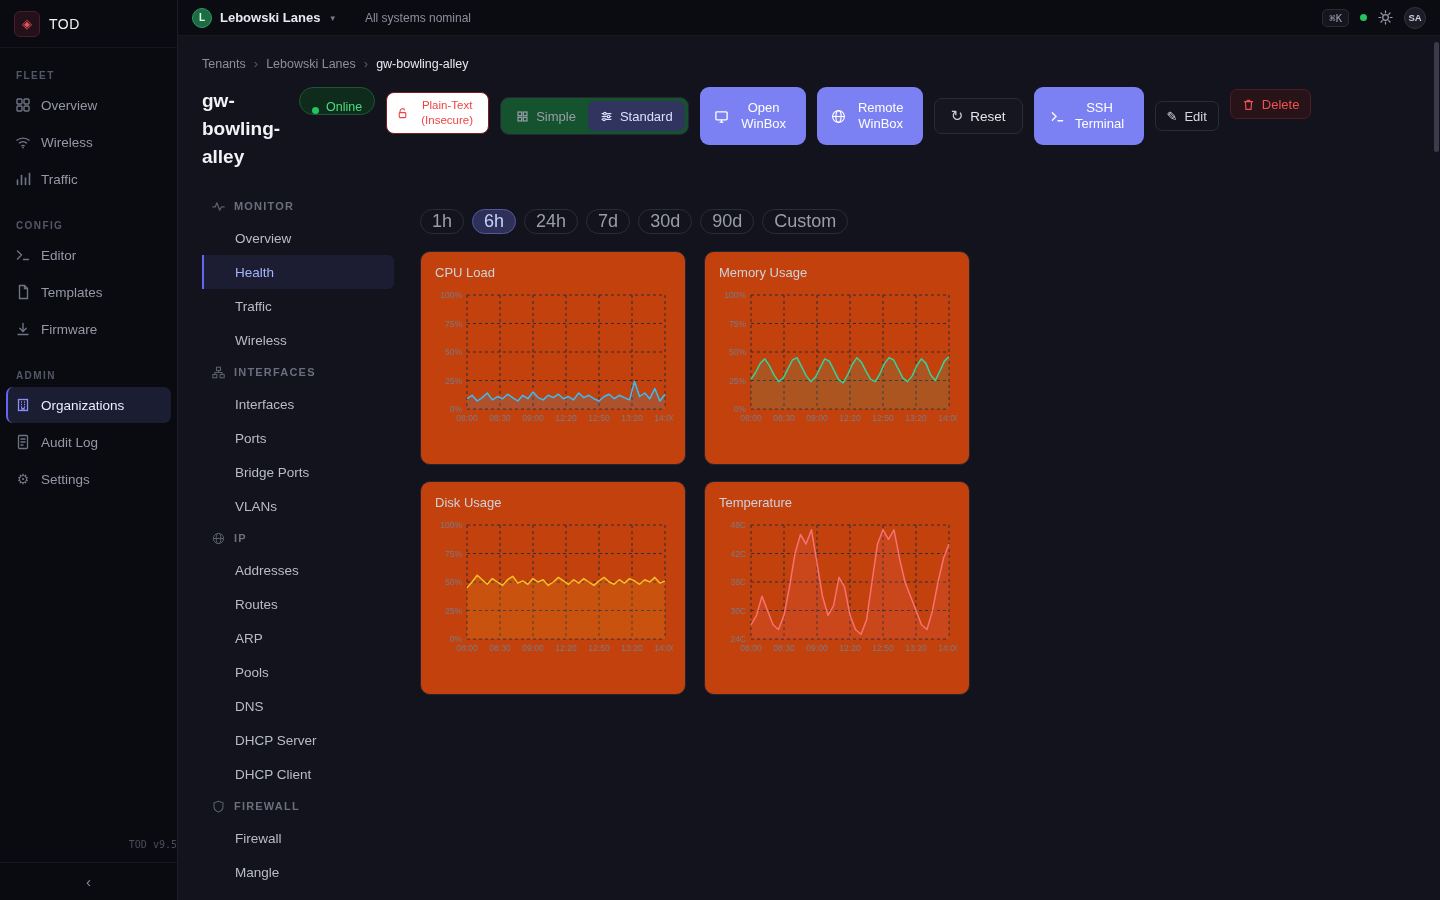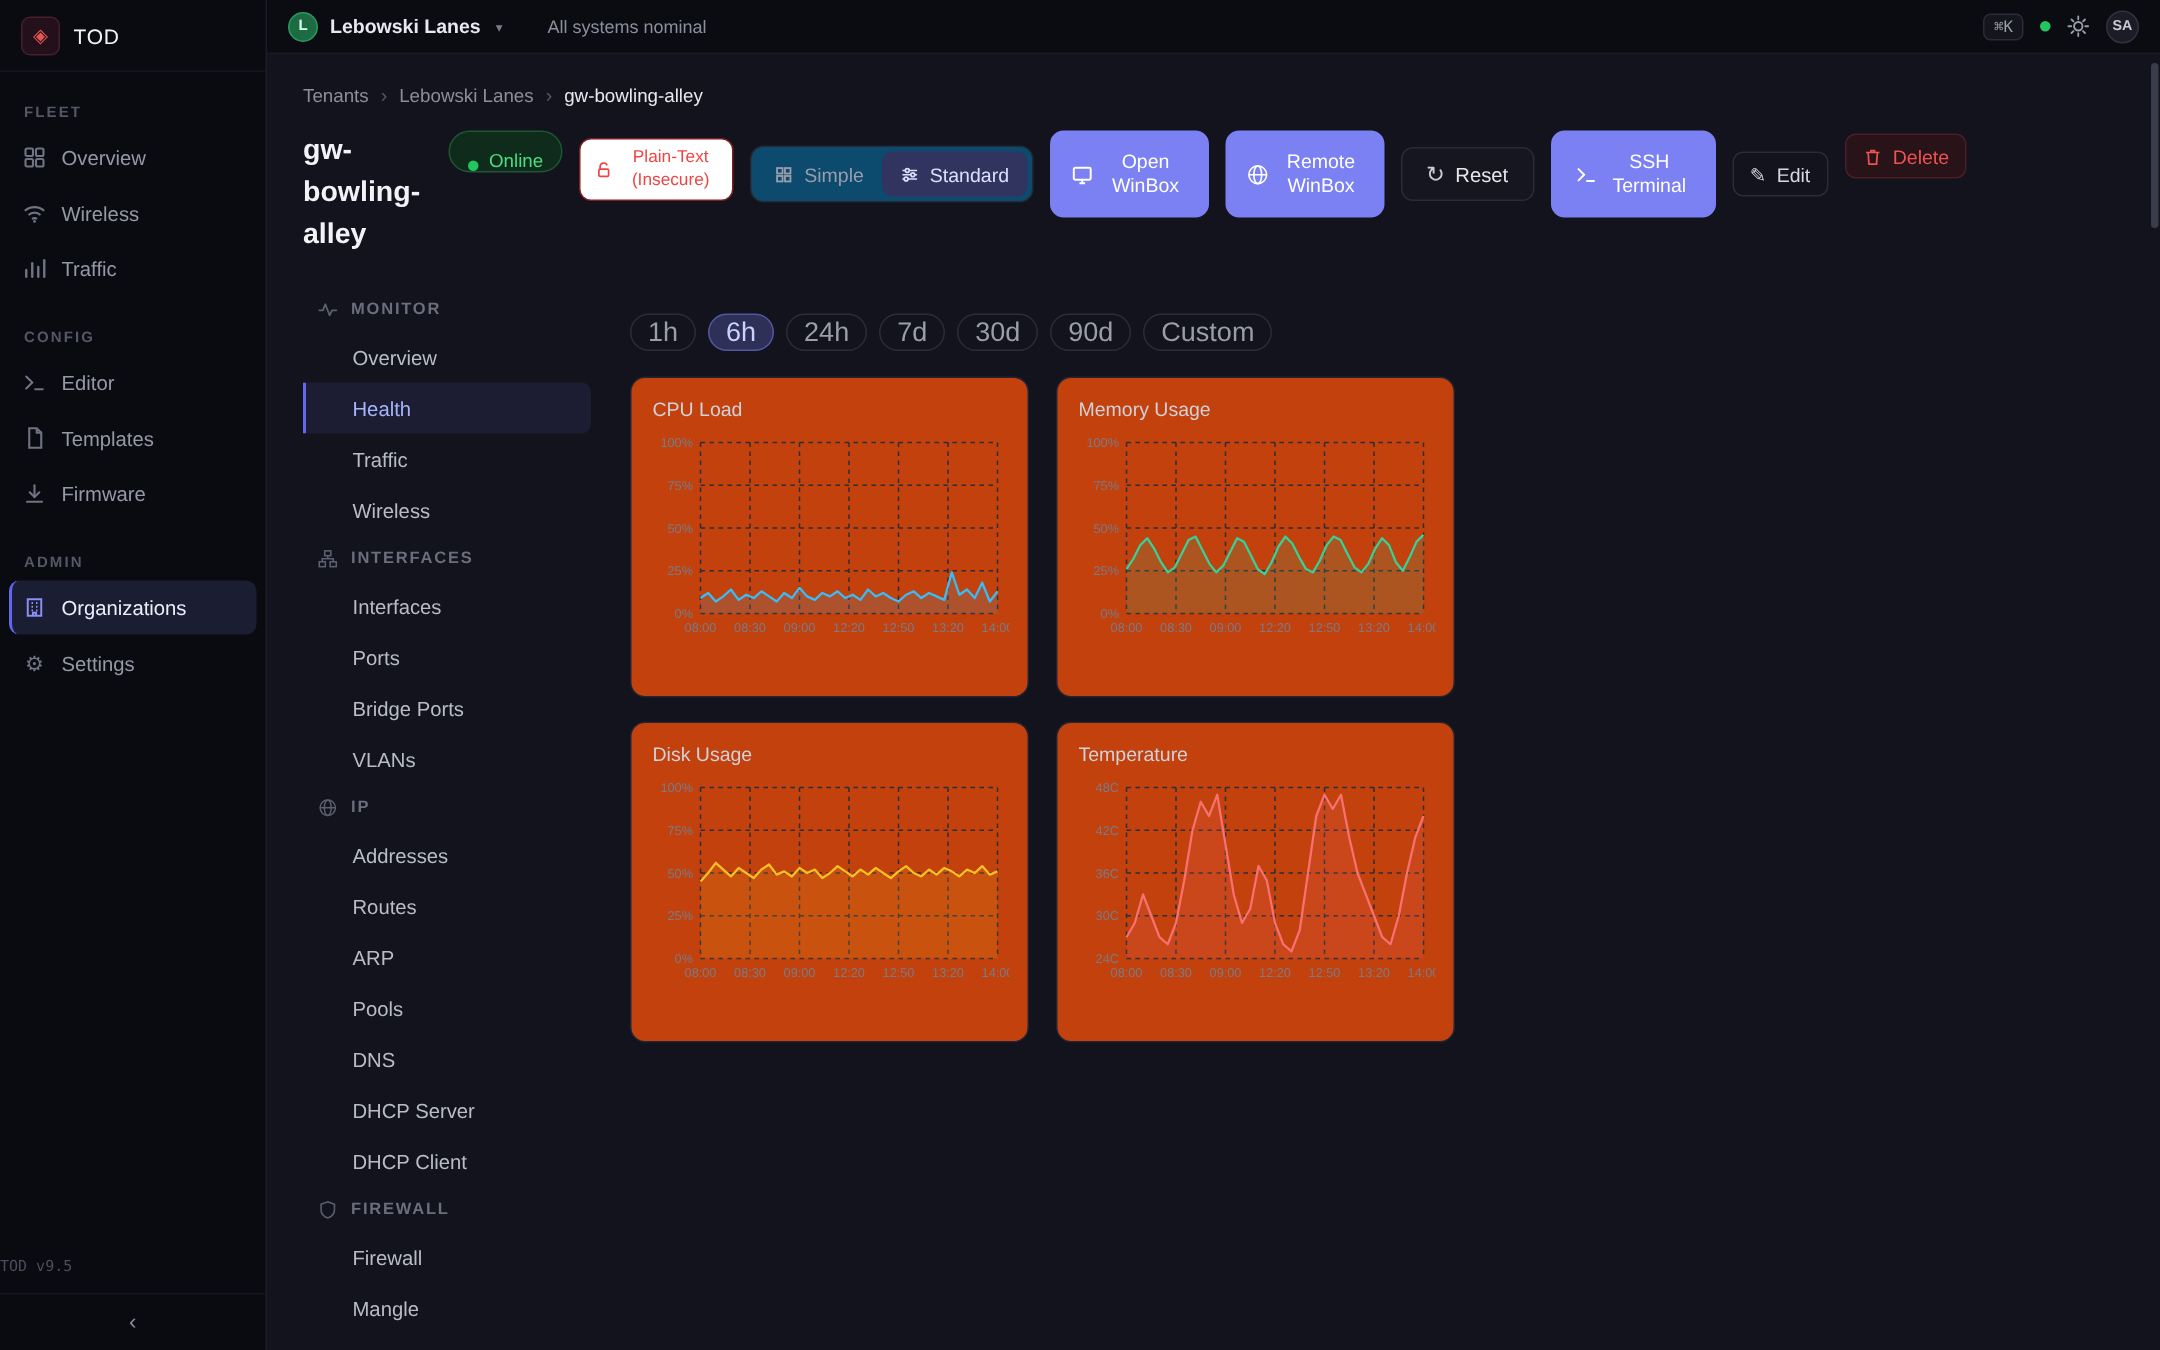--- a/index.html
+++ b/index.html
@@ -15,21 +15,21 @@
     display:flex;align-items:center;justify-content:center;color:#e25555;font-size:13px}
   .logo-text{font-weight:400;font-size:14px;letter-spacing:.5px;color:#f2f3f7}
   .side-section{margin-top:14px}
   .side-label{font-size:10px;letter-spacing:1.4px;color:#545866;padding:8px 16px 5px;font-weight:700}
   .side-item{display:flex;align-items:center;gap:10px;height:36px;margin:1px 6px;padding:0 9px;
     border-radius:7px;color:#9598a6;font-size:13.5px;cursor:pointer}
   .side-item .ic{width:16px;height:16px;color:#6f7383;display:flex;align-items:center;justify-content:center;font-size:14px}
   .side-item.active{background:#1b1d33;color:#eceefb;border-left:2px solid #6366f1;padding-left:7px}
   .side-item.active .ic{color:#8b90f5}
   .side-foot{margin-top:auto}
-  .version{font-family:"DejaVu Sans Mono",monospace;font-size:10px;color:#4a4e5c;text-align:left;padding-bottom:12px}
+  .version{font-family:"DejaVu Sans Mono",monospace;font-size:10px;color:#4a4e5c;text-align:right;padding-bottom:12px}
   .collapse{height:38px;border-top:1px solid #15161f;display:flex;align-items:center;justify-content:center;
     color:#8b8e9c;font-size:15px;cursor:pointer}
 
   
   .rightcol{flex:1;display:flex;flex-direction:column;position:relative}
   .topbar{height:36px;background:#0b0c12;border-bottom:1px solid #191a24;display:flex;align-items:center;padding:0 14px;gap:8px}
   .t-avatar{width:20px;height:20px;border-radius:50%;background:#1d6b43;border:1px solid #2c9960;color:#d7ffe9;
     font-size:10px;font-weight:700;display:flex;align-items:center;justify-content:center}
   .t-name{font-size:13px;font-weight:600;color:#e8e9f0}
   .t-chev{font-size:9px;color:#7a7e8c;margin-left:2px}
@@ -50,21 +50,21 @@
 
   
   .dev-header{display:flex;align-items:flex-start;gap:11px;margin-top:16px;height:88px}
   .dev-title{width:86px;font-size:19px;font-weight:700;line-height:28px;color:#f2f3f7;word-break:break-word}
   .badge-online{display:flex;align-items:flex-end;gap:7px;height:28px;padding:0 12px;
     border-radius:999px;background:#0f2b1b;border:1px solid #1d5632;color:#4ade80;font-size:12.5px}
   .badge-online .dot{width:7px;height:7px;border-radius:50%;background:#22c55e}
   .badge-insecure{display:flex;align-items:center;gap:6px;padding:5px 9px;margin-top:5px;border-radius:8px;
     background:#ffffff;border:1px solid #7f1d1d;color:#ef4444;font-size:11.5px;line-height:15px}
   .badge-insecure .txt{width:64px;text-align:center}
-  .seg{display:flex;background:#0c4a6e;border:1px solid #262734;border-radius:9px;padding:3px;margin-top:10px;height:38px}
+  .seg{display:flex;background:#14532d;border:1px solid #262734;border-radius:9px;padding:3px;margin-top:10px;height:38px}
   .seg-opt{display:flex;align-items:center;gap:7px;padding:0 12px;border-radius:7px;font-size:13px;color:#9a9daa;cursor:pointer}
   .seg-opt.selected{background:#31345e;color:#dbe0ff}
   .btn{display:flex;align-items:center;justify-content:center;gap:7px;cursor:pointer;border:none;
     font-family:"Liberation Sans",sans-serif}
   .btn-purple{width:106px;height:58px;border-radius:9px;background:#7b80f2;color:#fff;font-size:13px}
   .btn-purple .lbl{width:56px;text-align:center;line-height:16px}
   .btn-reset{height:36px;margin-top:11px;padding:0 16px;border-radius:8px;background:#15161f;
     border:1px solid #2a2b36;color:#e5e6ec;font-size:13.5px}
   .btn-reset .ric{font-size:15px;color:#c9cbd6}
   .btn-edit{height:30px;margin-top:14px;padding:0 11px;border-radius:7px;background:transparent;
@@ -181,20 +181,29 @@
       <div class="side-label">ADMIN</div>
       <div class="side-item active">
         <span class="ic">
             <svg class="icon" width="16" height="16" viewBox="0 0 16 16" fill="none" stroke="currentColor" stroke-width="1.3">
               <rect x="3.5" y="2.5" width="9" height="11"></rect>
               <path d="M6 5h1M9 5h1M6 7.5h1M9 7.5h1M6 10h1M9 10h1"></path>
               <path d="M7 13.5v-2h2v2"></path>
             </svg>
           </span>
         <span>Organizations</span>
+      </div>
+      <div class="side-item">
+        <span class="ic">
+            <svg class="icon" width="16" height="16" viewBox="0 0 16 16" fill="none" stroke="currentColor" stroke-width="1.3">
+              <rect x="3.5" y="1.5" width="9" height="13" rx="1"></rect>
+              <path d="M5.5 5h5M5.5 8h5M5.5 11h3"></path>
+            </svg>
+          </span>
+        <span>Audit Log</span>
       </div>
       <div class="side-item">
         <span class="ic">⚙</span>
         <span>Settings</span>
       </div>
     </div>
 
     <div class="side-foot">
       <div class="version">TOD v9.5</div>
       <div class="collapse">‹</div>

